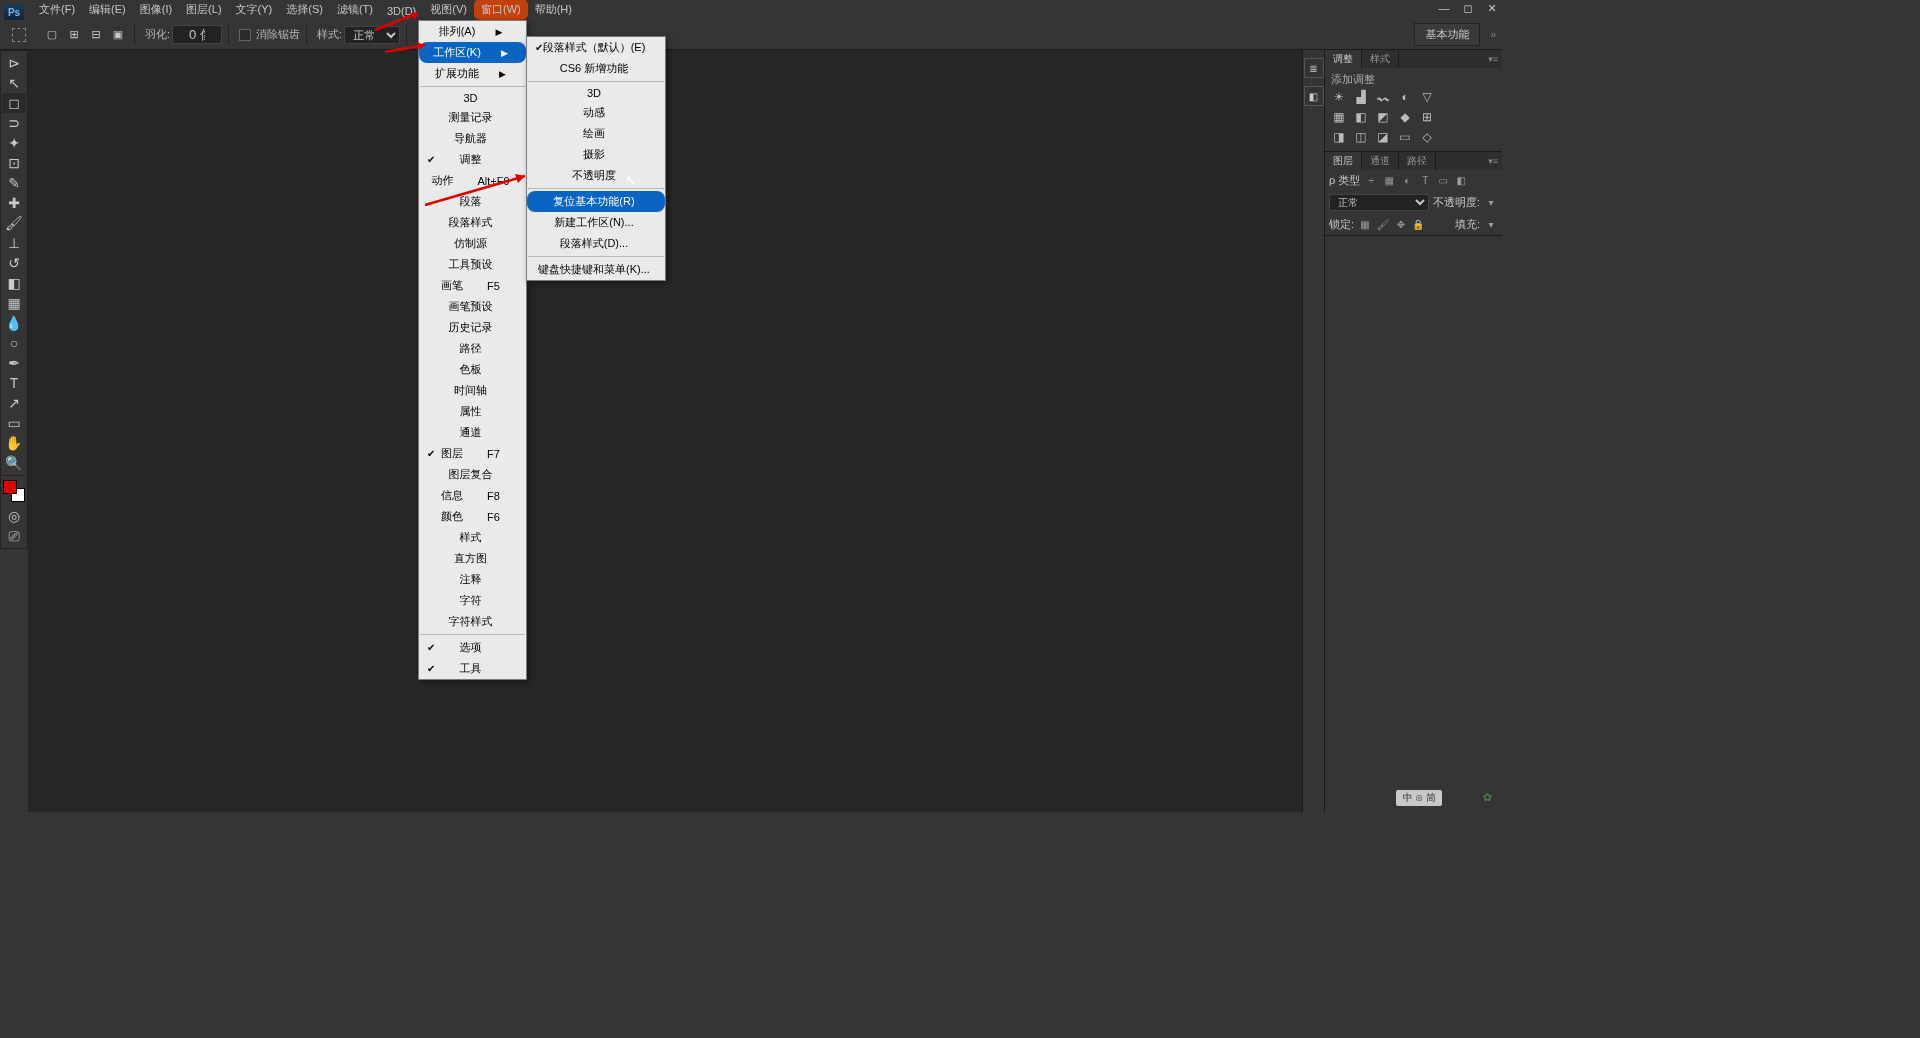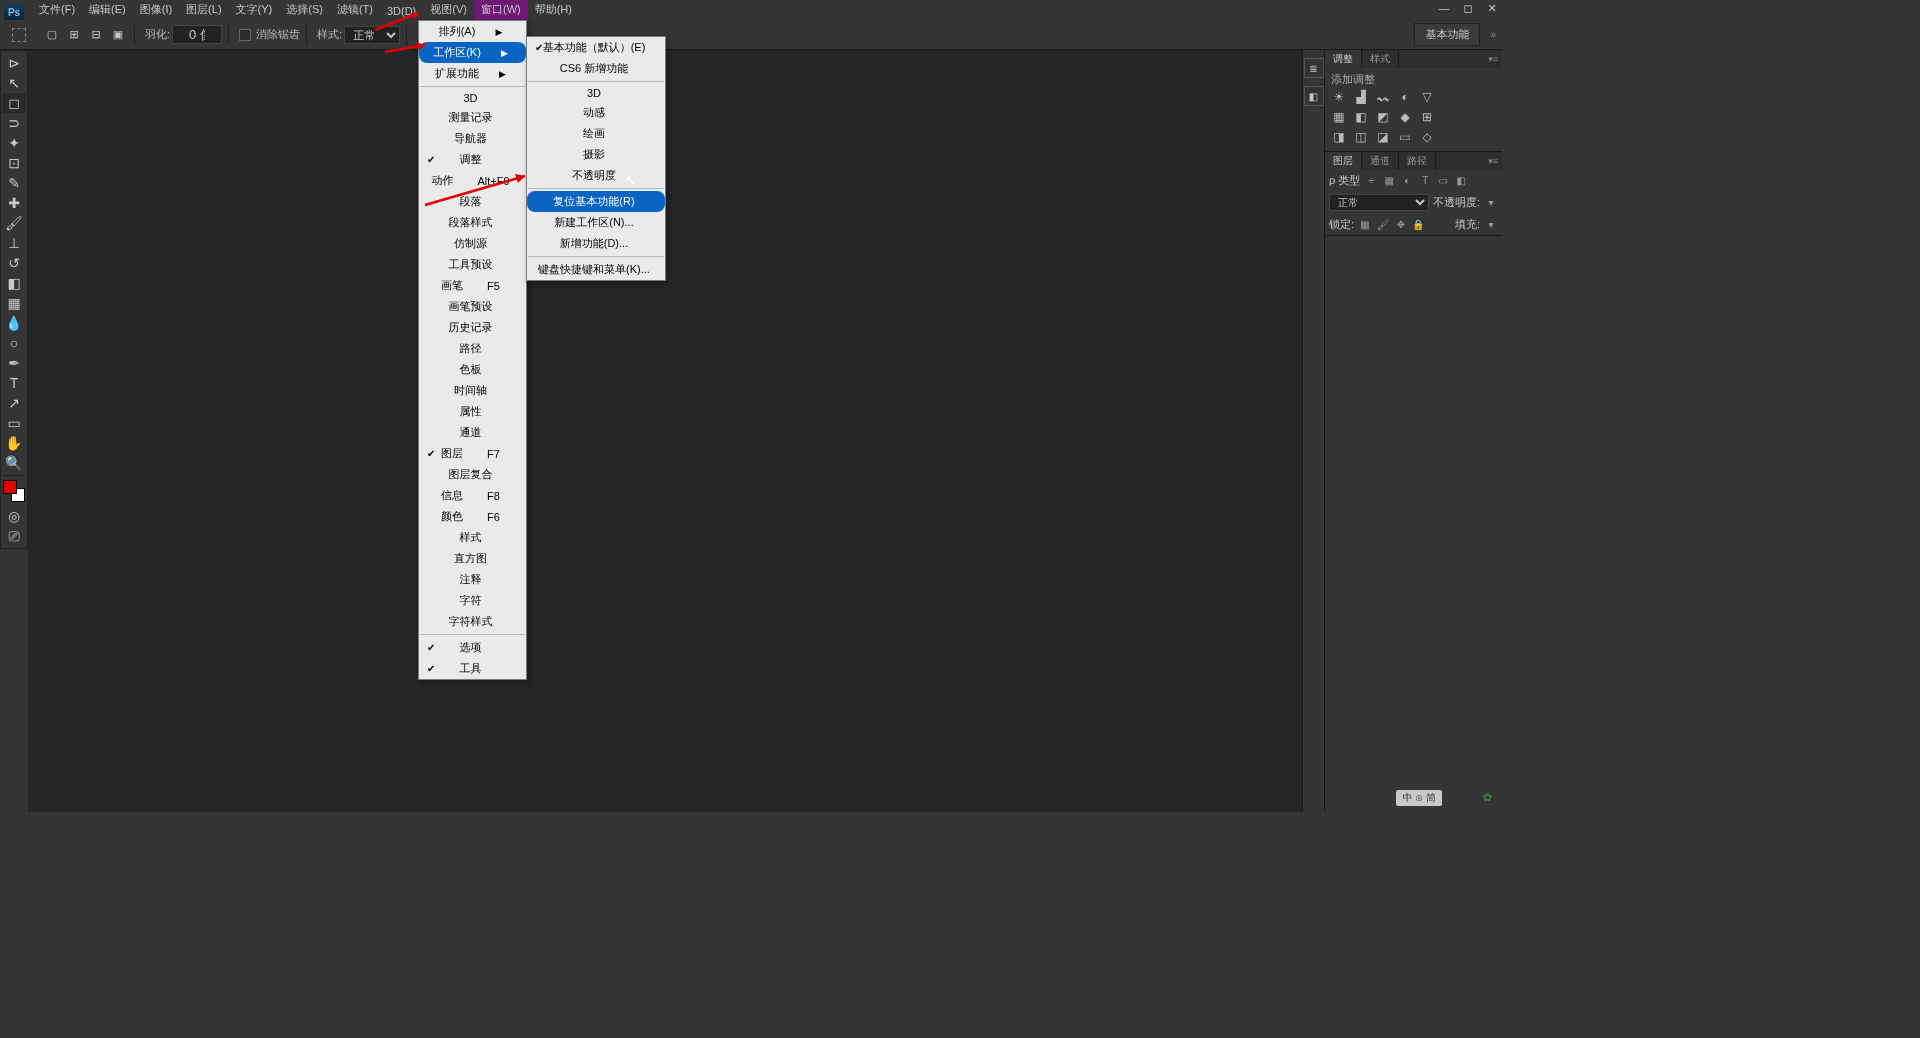--- a/index.html
+++ b/index.html
@@ -2,21 +2,21 @@
 <html><head>
 <meta charset="utf-8">
 <style>
 * { margin: 0; padding: 0; box-sizing: border-box; font-family: "Microsoft YaHei", Arial, sans-serif; font-size: 11px; user-select: none; }
 body { width: 1502px; height: 812px; background: #353535; color: #c8c8c8; overflow: hidden; position: relative; }
 
 
 .menubar { height: 20px; background: #353535; display: flex; align-items: flex-end; padding-left: 4px; position: relative; z-index: 10; }
 .ps-logo { width: 20px; height: 16px; background: linear-gradient(to bottom, #1a3d5c, #0d2436); border-radius: 2px; display: flex; align-items: center; justify-content: center; color: #7fb8e8; font-weight: bold; font-size: 10px; margin-right: 8px; }
 .menu-item { padding: 3px 7px; cursor: default; }
-.menu-item.active { background: #701a75; }
+.menu-item.active { background: #c2410c; border-radius: 6px; }
 .win-controls { position: absolute; right: 4px; top: 2px; display: flex; gap: 12px; }
 .win-btn { width: 12px; height: 12px; color: #c8c8c8; cursor: default; font-size: 11px; line-height: 12px; text-align: center; }
 
 
 .options-bar { height: 30px; background: #353535; border-bottom: 1px solid #1a1a1a; display: flex; align-items: center; padding: 0 6px; gap: 4px; }
 .opt-icon { width: 20px; height: 20px; border: 1px solid transparent; display: flex; align-items: center; justify-content: center; }
 .opt-icon.marquee { border: 1px dashed #888; width: 14px; height: 14px; margin: 0 6px; }
 .opt-group { display: flex; align-items: center; gap: 2px; padding: 0 6px; border-right: 1px solid #222; height: 20px; }
 .opt-label { color: #b8b8b8; font-size: 11px; }
 .opt-input { background: #222; border: 1px solid #444; color: #c8c8c8; padding: 1px 16px; width: 50px; font-size: 13px; }
@@ -330,21 +330,21 @@
     </div>
     <div class="dd-item">
       <span class="check">✔</span>
       <span>工具</span>
     </div>
   </div>
 
 <div class="dropdown menu2" id="menu2">
     <div class="dd-item">
       <span class="check">✔</span>
-      <span>基本功能（默认）(E)</span>
+      <span>段落样式（默认）(E)</span>
     </div>
     <div class="dd-item">
       <span>CS6 新增功能</span>
     </div>
     <div class="dd-sep"></div>
     <div class="dd-item">
       <span>3D</span>
     </div>
     <div class="dd-item">
       <span>动感</span>
@@ -359,21 +359,21 @@
       <span>不透明度</span>
     </div>
     <div class="dd-sep"></div>
     <div class="dd-item highlight">
       <span>复位基本功能(R)</span>
     </div>
     <div class="dd-item">
       <span>新建工作区(N)...</span>
     </div>
     <div class="dd-item">
-      <span>新增功能(D)...</span>
+      <span>段落样式(D)...</span>
     </div>
     <div class="dd-sep"></div>
     <div class="dd-item">
       <span>键盘快捷键和菜单(K)...</span>
     </div>
   </div>
 
 <svg class="arrow-svg" style="left:370px;top:10px;width:60px;height:25px">
   <line x1="5" y1="20" x2="48" y2="3" stroke="#e00000" stroke-width="2.5"></line>
   <polygon points="48,3 40,3 45,10" fill="#e00000"></polygon>

